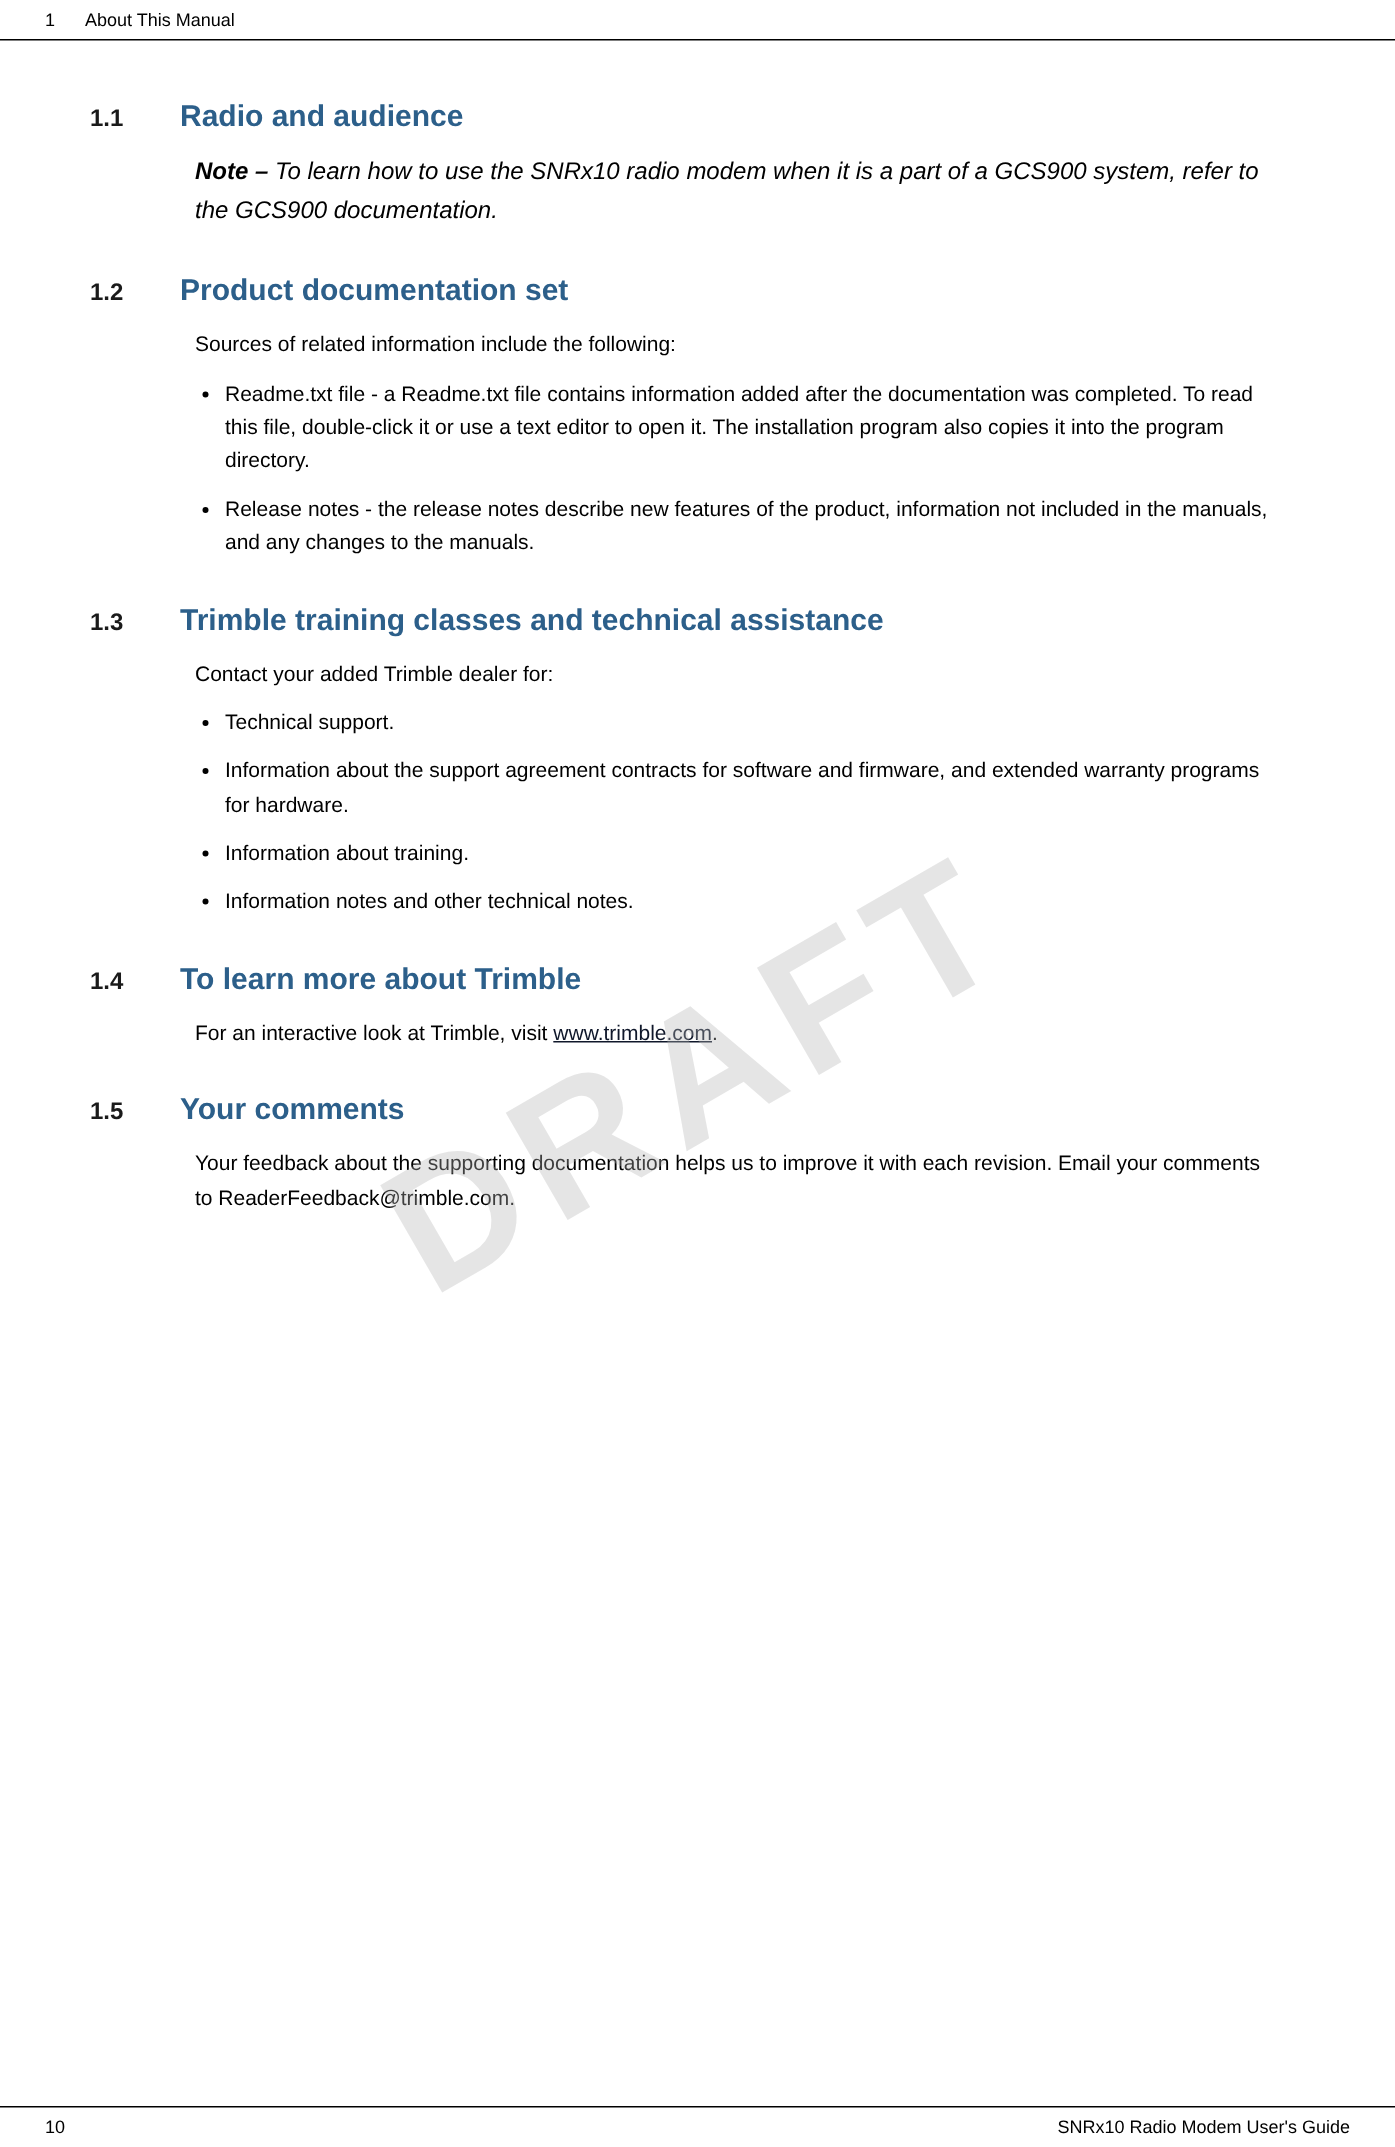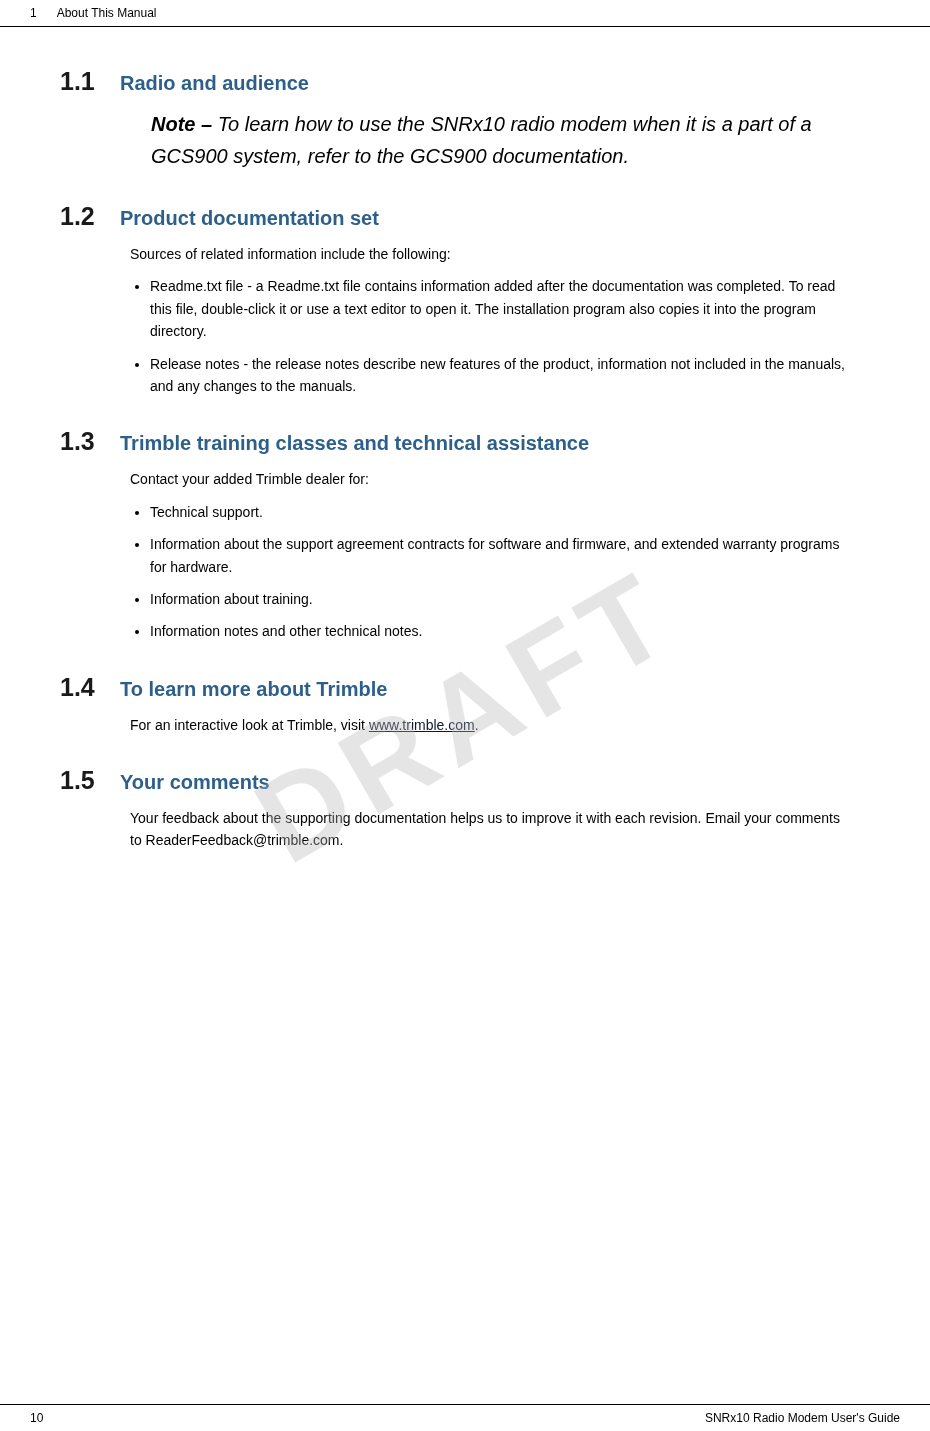--- a/index.html
+++ b/index.html
@@ -47,21 +47,21 @@
     }
 
     .section-header {
       display: flex;
       align-items: baseline;
       margin-bottom: 12px;
       margin-top: 20px;
     }
 
     .section-number {
-      font-size: 25px;
+      font-size: 16px;
       font-weight: bold;
       color: #1a1a1a;
       min-width: 60px;
       font-family: Arial, Helvetica, sans-serif;
     }
 
     .section-title {
       font-size: 20px;
       font-weight: bold;
       color: #2c5f8a;
@@ -74,24 +74,23 @@
       line-height: 1.6;
       color: #000000;
     }
 
     .section-body p {
       margin-bottom: 10px;
     }
 
     .note-text {
       font-style: italic;
-      font-size: 20px;
+      font-size: 16px;
       line-height: 1.6;
       margin-bottom: 10px;
-      margin-left: 21px;
     }
 
     .note-label {
       font-style: italic;
       font-weight: bold;
     }
 
     .bullet-list {
       margin-left: 20px;
       margin-bottom: 10px;

